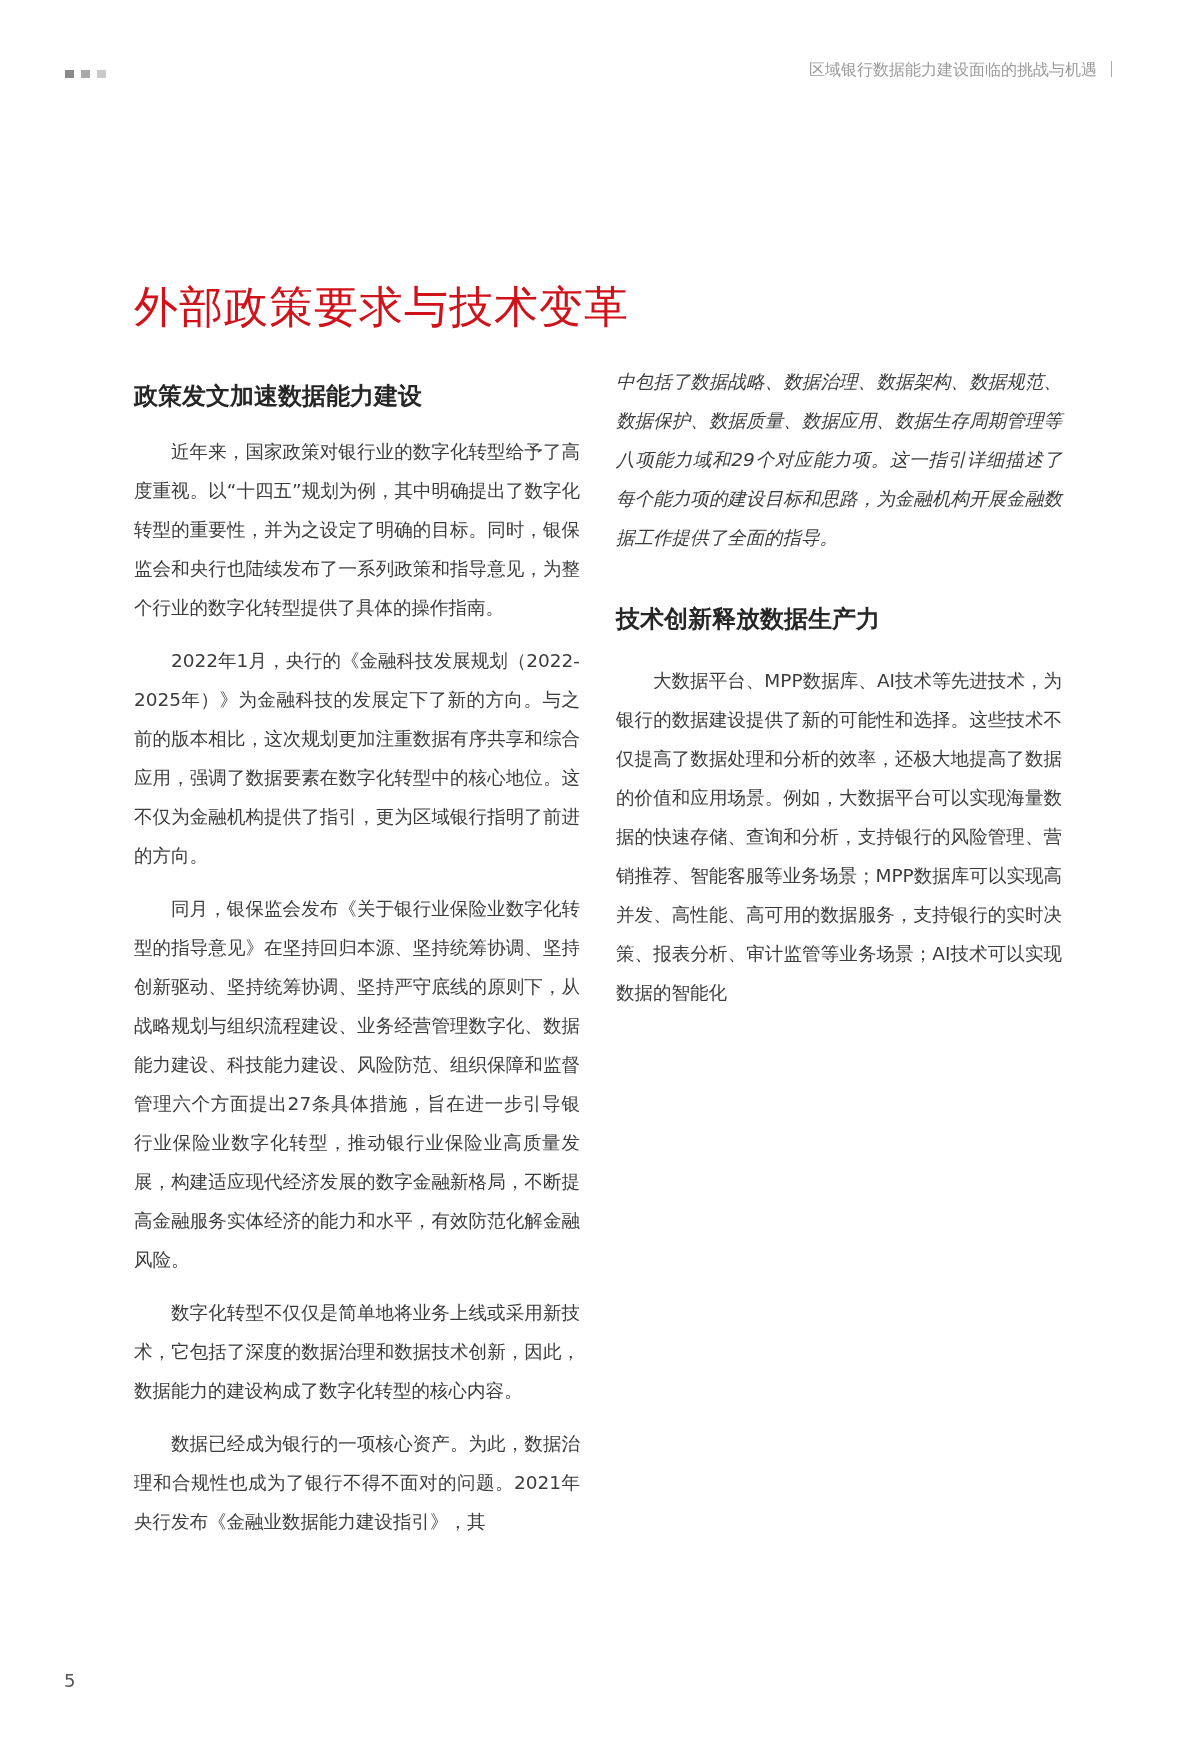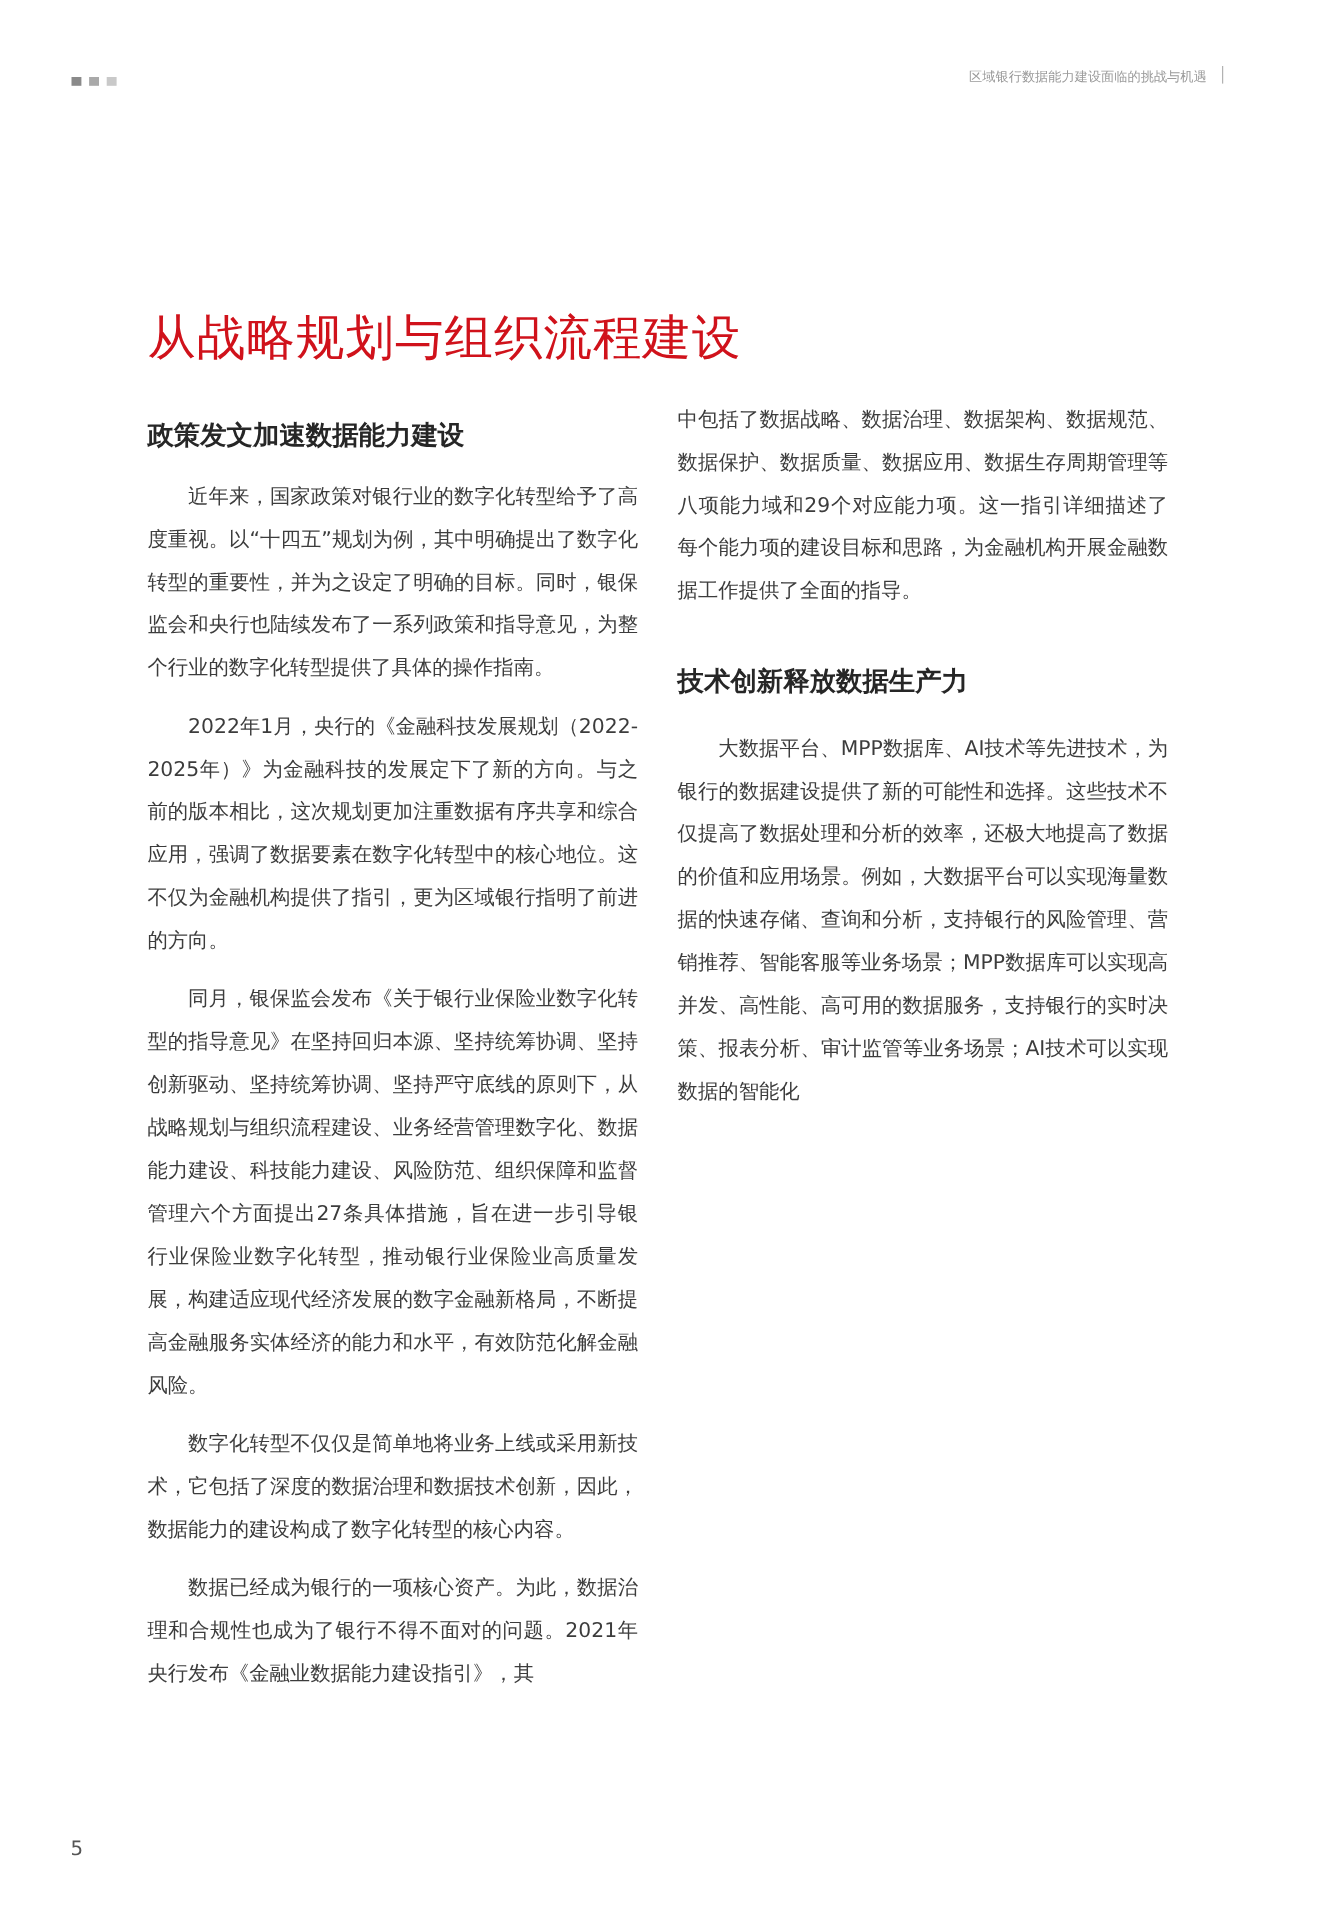--- a/index.html
+++ b/index.html
@@ -5,21 +5,21 @@
     html, body { margin: 0; padding: 0; background: #ffffff; }
     body {
       width: 1200px; height: 1755px; position: relative; overflow: hidden;
       font-family: "DejaVu Sans", "Liberation Sans", sans-serif;
       color: #3a3a3a;
     }
     .hdr-squares { position: absolute; left: 65px; top: 70px; display: flex; gap: 7px; }
     .hdr-squares span { width: 9px; height: 8px; display: block; }
     .running-head {
       position: absolute; right: 88px; top: 60px;
-      font-size: 12px; color: #9a9a9a; letter-spacing: 0;
+      font-size: 16px; color: #9a9a9a; letter-spacing: 0;
       white-space: nowrap;
     }
     .running-head .bar { display: inline-block; width: 1px; height: 16px; background: #aaaaaa; margin-left: 14px; vertical-align: -2px; }
     .title {
       position: absolute; left: 134px; top: 278px;
       font-size: 44px; font-weight: normal; margin: 0;
       letter-spacing: 1px; white-space: nowrap;
     }
     .col { position: absolute; width: 446px; }
     .col-left { left: 134px; top: 376px; }
@@ -27,38 +27,38 @@
     .subhead {
       font-size: 24px; font-weight: bold; color: #262626; margin: 0;
       line-height: 40px; white-space: nowrap;
     }
     .col-left .subhead { margin-bottom: 16px; }
     .col-right .subhead { margin-top: 0; margin-bottom: 22px; }
     p {
       margin: 0 0 14px 0; font-size: 18.5px; line-height: 39px;
       text-align: justify; text-indent: 2em; color: #3c3c3c;
     }
-    p.cont { text-indent: 0; }
+    p.cont { text-indent: 0; font-style: italic; }
     .gap-before-sub { height: 28px; }
     .page-num { position: absolute; left: 64px; top: 1670px; font-size: 18px; color: #555; }
   </style>
 </head>
 <body>
 
 <div class="hdr-squares">
   <span style="background:#8a8a8a"></span>
   <span style="background:#a9a9a9"></span>
   <span style="background:#c9c9c9"></span>
 </div>
 
 <div class="running-head">
   <span>区域银行数据能力建设面临的挑战与机遇</span><span class="bar"></span>
 </div>
 
-<h1 class="title" style="color:#d0121b">从战略规划与组织流程建设</h1>
+<h1 class="title" style="color:#d0121b">外部政策要求与技术变革</h1>
 
 <div class="col col-left">
   <h2 class="subhead">政策发文加速数据能力建设</h2>
   <p>近年来，国家政策对银行业的数字化转型给予了高度重视。以“十四五”规划为例，其中明确提出了数字化转型的重要性，并为之设定了明确的目标。同时，银保监会和央行也陆续发布了一系列政策和指导意见，为整个行业的数字化转型提供了具体的操作指南。</p>
   <p>2022年1月，央行的《金融科技发展规划（2022-2025年）》为金融科技的发展定下了新的方向。与之前的版本相比，这次规划更加注重数据有序共享和综合应用，强调了数据要素在数字化转型中的核心地位。这不仅为金融机构提供了指引，更为区域银行指明了前进的方向。</p>
   <p>同月，银保监会发布《关于银行业保险业数字化转型的指导意见》在坚持回归本源、坚持统筹协调、坚持创新驱动、坚持统筹协调、坚持严守底线的原则下，从战略规划与组织流程建设、业务经营管理数字化、数据能力建设、科技能力建设、风险防范、组织保障和监督管理六个方面提出27条具体措施，旨在进一步引导银行业保险业数字化转型，推动银行业保险业高质量发展，构建适应现代经济发展的数字金融新格局，不断提高金融服务实体经济的能力和水平，有效防范化解金融风险。</p>
   <p>数字化转型不仅仅是简单地将业务上线或采用新技术，它包括了深度的数据治理和数据技术创新，因此，数据能力的建设构成了数字化转型的核心内容。</p>
   <p>数据已经成为银行的一项核心资产。为此，数据治理和合规性也成为了银行不得不面对的问题。2021年央行发布《金融业数据能力建设指引》，其</p>
 </div>
 

